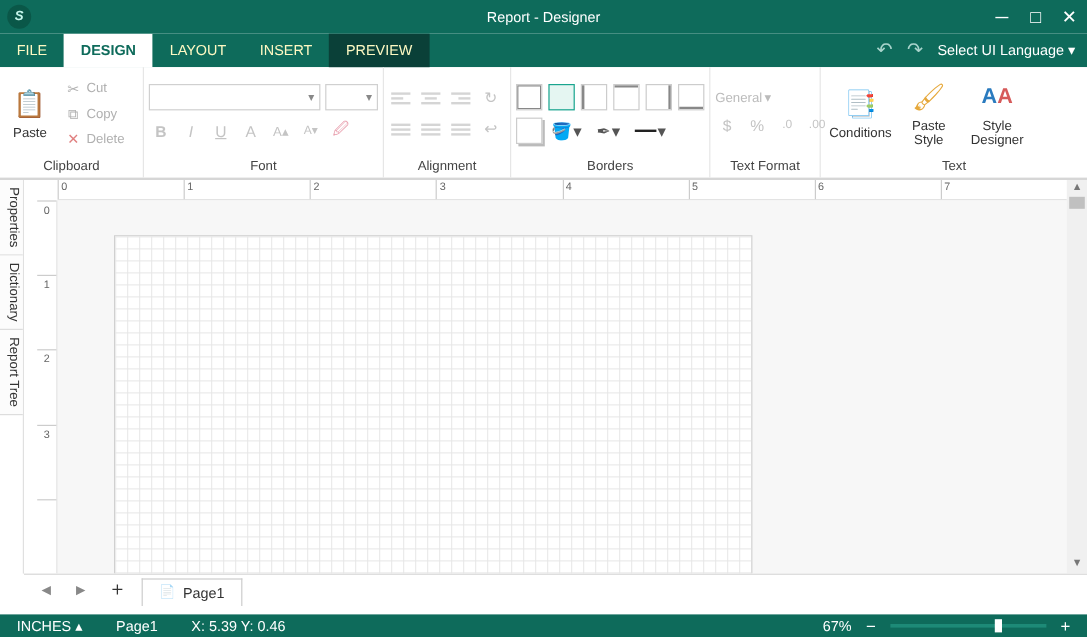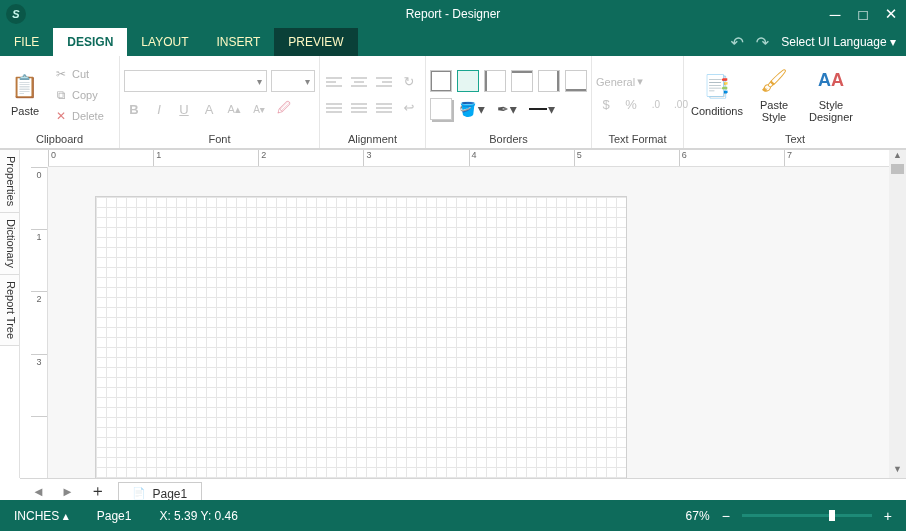--- a/index.html
+++ b/index.html
@@ -52,21 +52,21 @@
 .canvas { position:absolute; left:28px; top:17px; right:17px; bottom:0; background:#f7f7f7; }
 .page { position:absolute; left:48px; top:30px; width:530px; height:400px; background:#fff; box-shadow:0 0 0 1px #d0d0d0;
     background-image: linear-gradient(#e6e6e6 1px, transparent 1px), linear-gradient(90deg, #e6e6e6 1px, transparent 1px);
     background-size: 10px 10px; }
 
 .pagebar { position:absolute; bottom:27px; left:20px; right:0; height:26px; background:#fff; border-top:1px solid #d6d6d6; display:flex; align-items:center; padding-left:8px; gap:8px; }
 .pagebar .nav { color:#888; font-size:13px; cursor:pointer; padding:0 4px; }
 .pagebar .pgtab { border:1px solid #ccc; border-bottom:none; height:23px; margin-top:3px; padding:0 14px; display:flex; align-items:center; gap:6px; font-size:12px; color:#333; cursor:pointer; background:#fff;}
 .pagebar .pgtab::before { content:"📄"; font-size:11px; opacity:0.6; }
 
-.statusbar { position:absolute; bottom:0; left:0; right:0; height:31px; background:#0e6b5b; color:#fff; display:flex; align-items:center; font-size:12px; }
+.statusbar { position:absolute; bottom:0; left:0; right:0; height:19px; background:#0e6b5b; color:#fff; display:flex; align-items:center; font-size:12px; }
 .statusbar .sbitem { padding:0 14px; cursor:pointer; }
 .statusbar .zoom { margin-left:auto; display:flex; align-items:center; gap:8px; padding-right:10px; }
 .statusbar .slider { width:130px; height:3px; background:#1d8a77; position:relative; }
 .statusbar .slider .th { position:absolute; left:67%; top:-4px; width:6px; height:11px; background:#fff; }
 .statusbar .zbt { cursor:pointer; font-size:14px; padding:0 4px; }
 </style>
 </head>
 <body>
 
 <div class="titlebar">

